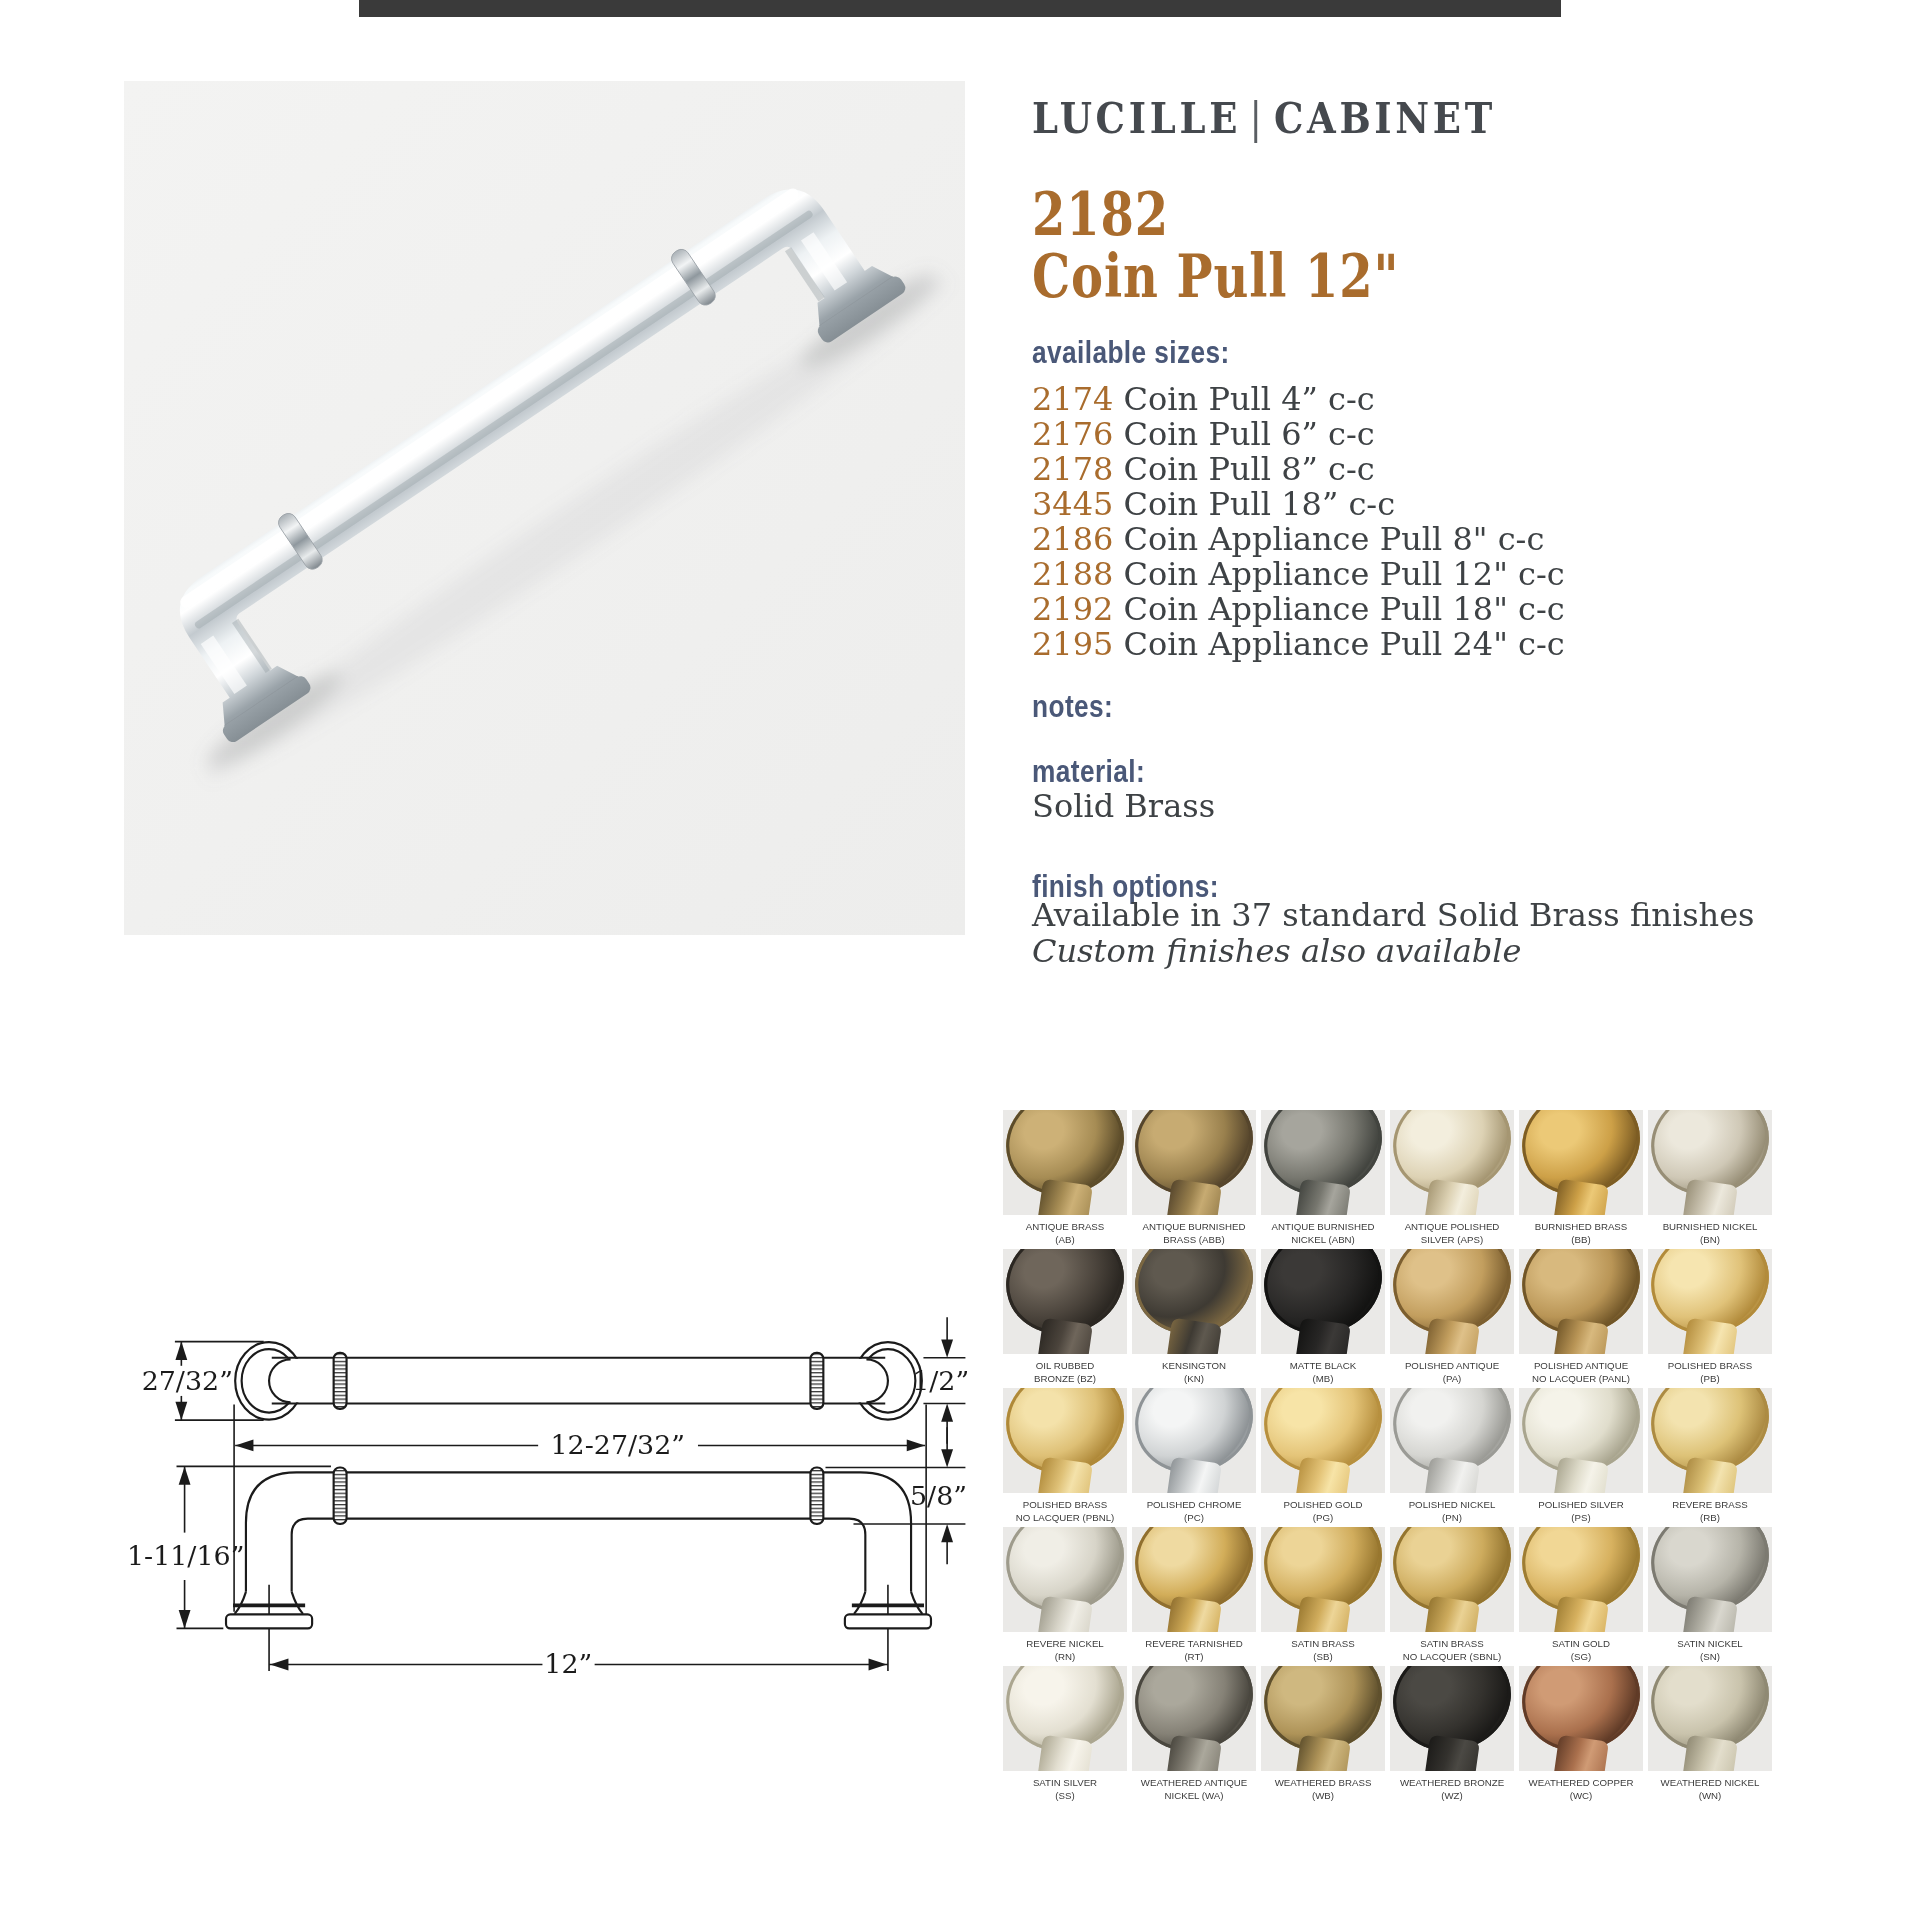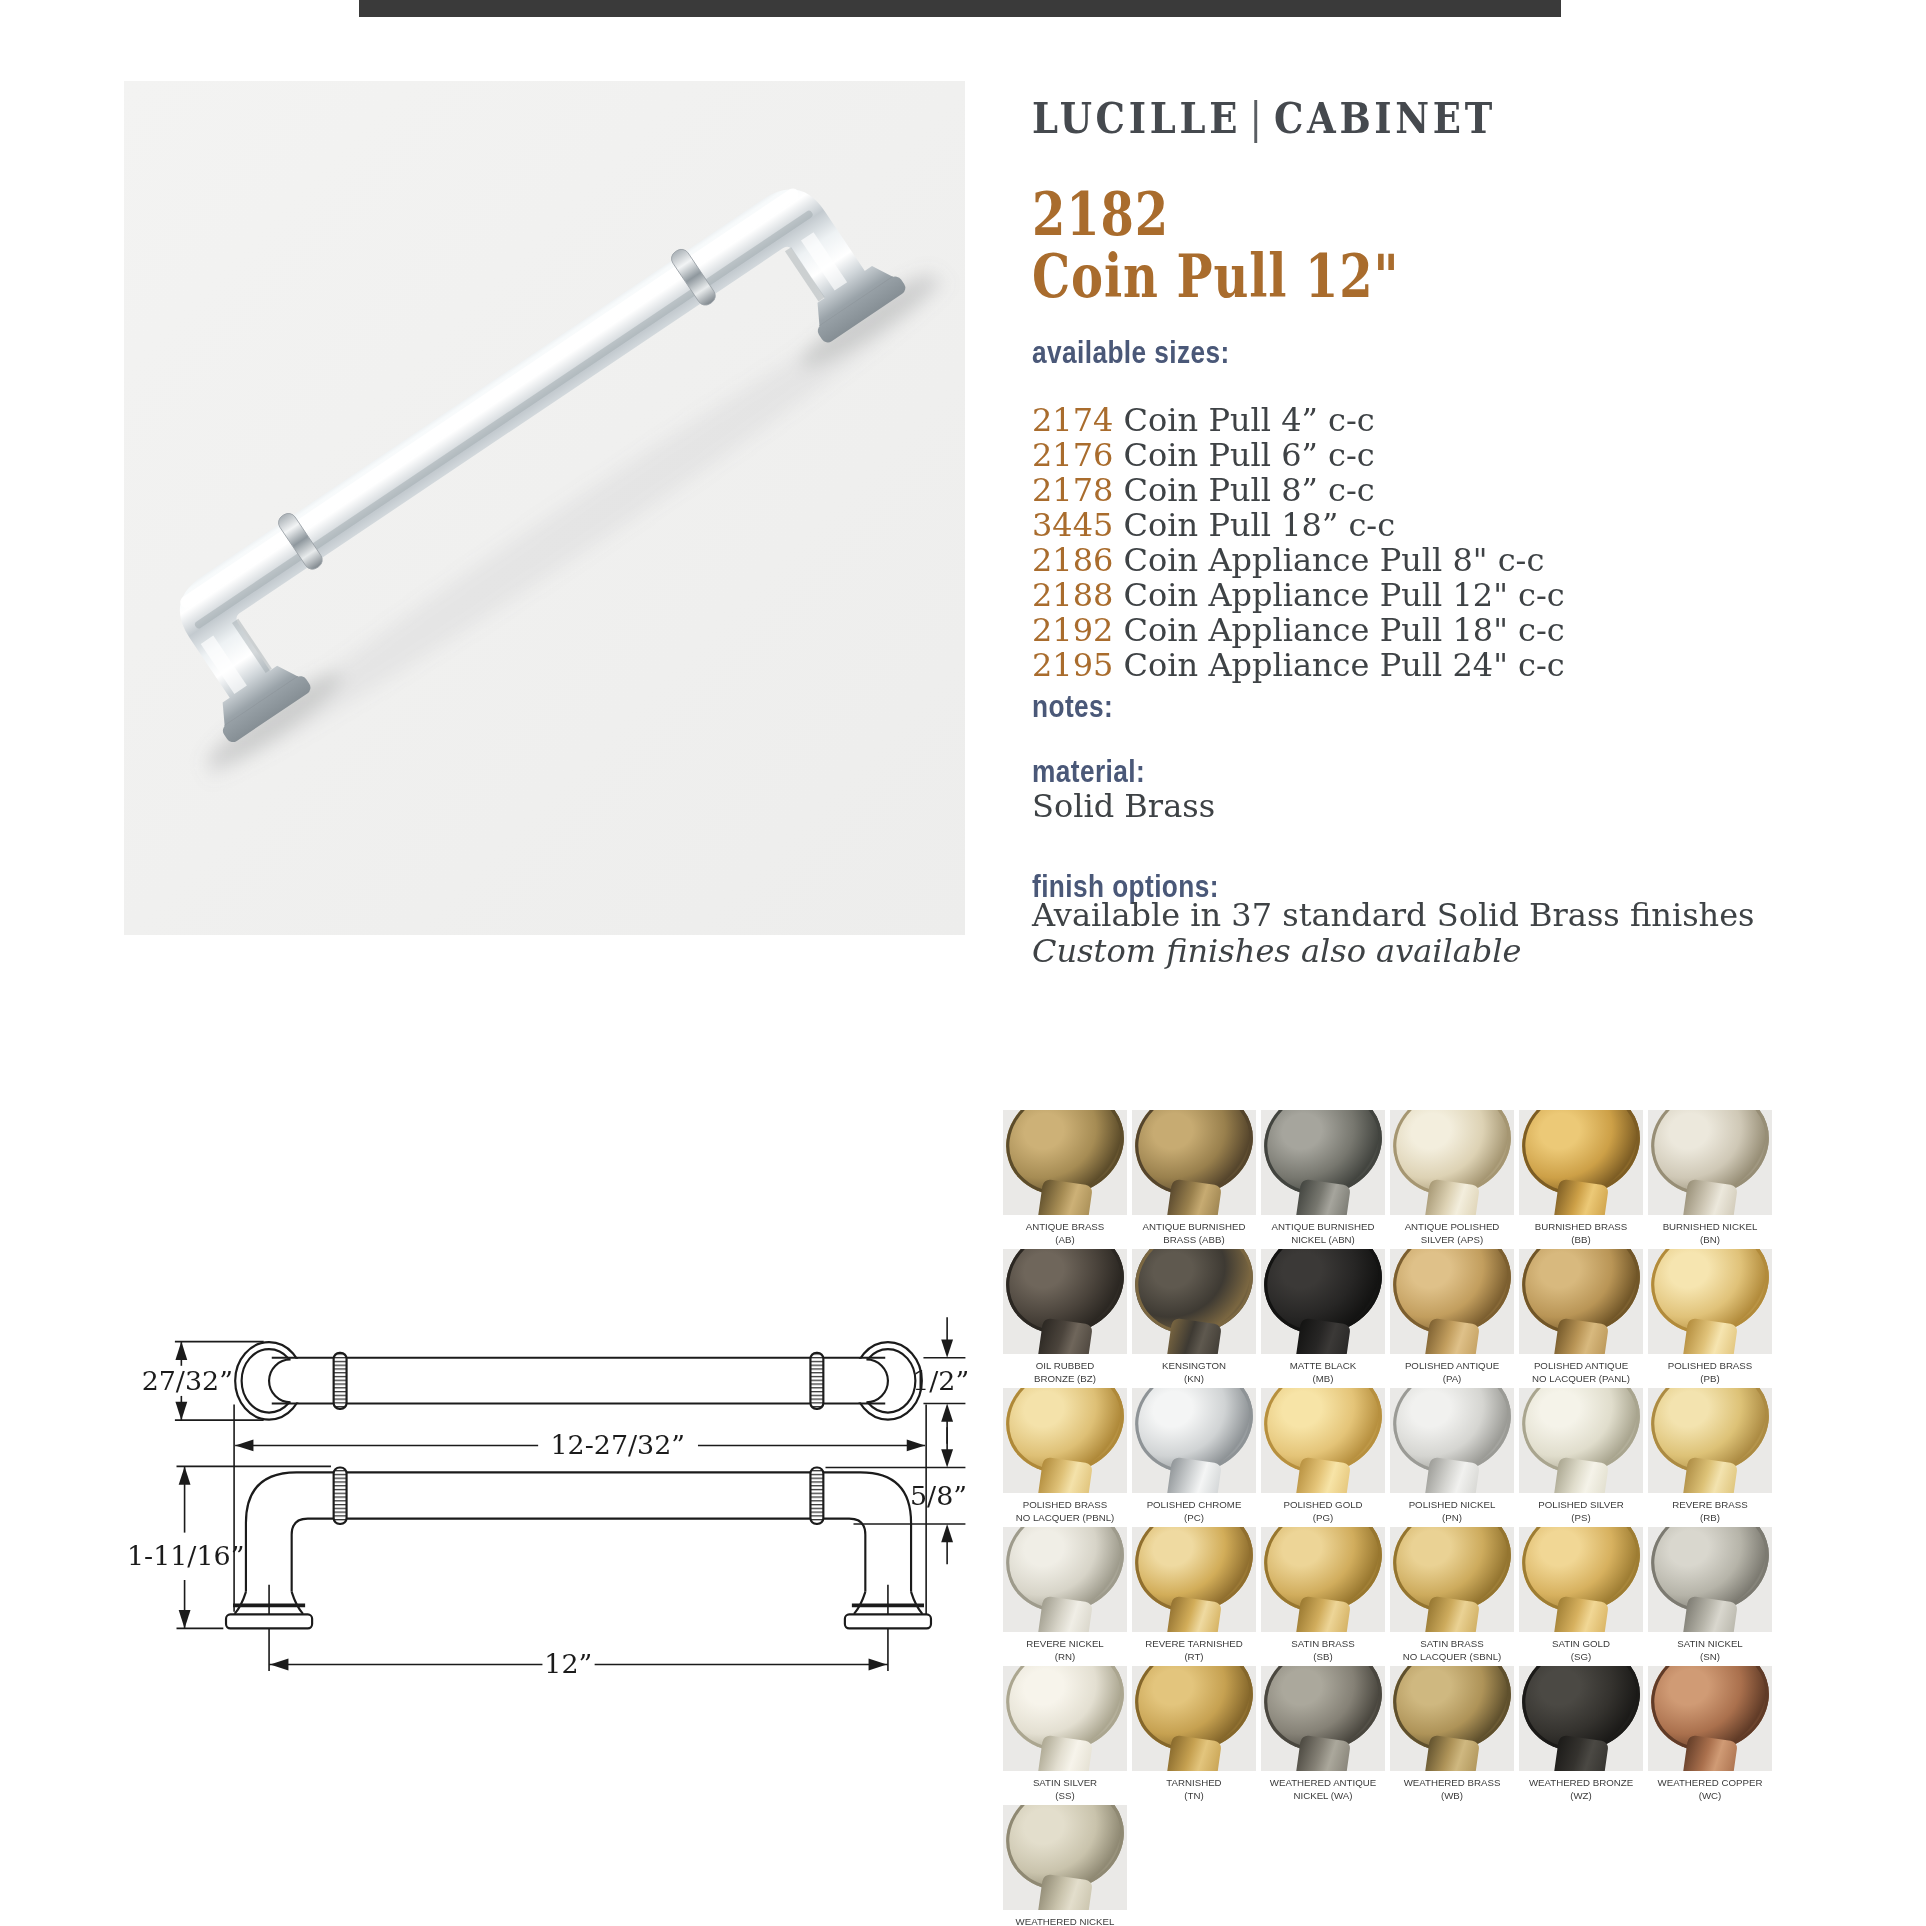--- a/index.html
+++ b/index.html
@@ -16,21 +16,21 @@
   #brandline{top:93px;font:700 43px "DejaVu Serif",serif;color:var(--title_ink,#45494e);
              letter-spacing:4.3px;transform:scaleX(.86);transform-origin:0 0;}
   #brandline .sep{font-weight:400;padding:0 9.7px;color:#5a5e63;}
   #sku{top:184px;font:700 60px/1 "DejaVu Serif",serif;color:var(--accent,#a96c2d);
        transform:scaleX(.8);transform-origin:0 0;letter-spacing:1.1px;}
   #pname{top:246px;font:700 60px/1 "DejaVu Serif",serif;color:var(--accent,#a96c2d);
        transform:scaleX(.8);transform-origin:0 0;letter-spacing:1.1px;}
   .h-navy{font:700 32px/1 "Liberation Sans",sans-serif;color:var(--navy,#4a5878);}
   .h-navy .cond{display:inline-block;transform:scaleX(.82);transform-origin:0 50%;letter-spacing:0.5px;}
   #sizesH{top:336px;} #notesH{top:690px;} #materialH{top:755px;} #finishH{top:862px;margin-top:8px;}
-  #sizes{top:382px;font:32px/35px "DejaVu Serif",serif;color:var(--ink,#3e4245);margin-top:21px;}
+  #sizes{top:382px;font:32px/35px "DejaVu Serif",serif;color:var(--ink,#3e4245);}
   #sizes .ssku{color:var(--accent,#a96c2d);}
   .serifline{font:32px/1 "DejaVu Serif",serif;color:var(--ink,#3e4245);}
   #materialV{top:790px;} #finish1{top:899px;} #finish2{top:935px;font-style:italic;}
   
   #drawing{left:0;top:0;pointer-events:none;}
   #drawing text{font-family:"DejaVu Serif",serif;font-size:50px;fill:#1b1b1b;}
   
   #grid{left:963px;top:1110px;width:753px;display:grid;
         grid-template-columns:repeat(6,107px);column-gap:22px;grid-auto-rows:139px;}
   .cell{width:124px;padding-left:40px;}
@@ -457,27 +457,20 @@
 
   <div class="cell" style="--hi: #f7f4eb; --base: #e3dfd1; --dark: #aba690;">
     <div class="ph">
       <div class="knob"></div>
       <div class="neck"></div>
     </div>
     <div class="lab">SATIN SILVER<br>(SS)</div>
   </div>
 
 
-  <div class="cell" style="--hi: #e3c57d; --base: #c6a151; --dark: #85672b;">
-    <div class="ph">
-      <div class="knob"></div>
-      <div class="neck"></div>
-    </div>
-    <div class="lab">TARNISHED<br>(TN)</div>
-  </div>
 
   <div class="cell" style="--hi: #aba89c; --base: #858176; --dark: #4a473f;">
     <div class="ph">
       <div class="knob"></div>
       <div class="neck"></div>
     </div>
     <div class="lab">WEATHERED ANTIQUE<br>NICKEL (WA)</div>
   </div>
 
   <div class="cell" style="--hi: #cfb880; --base: #ae9358; --dark: #5f502d;">

